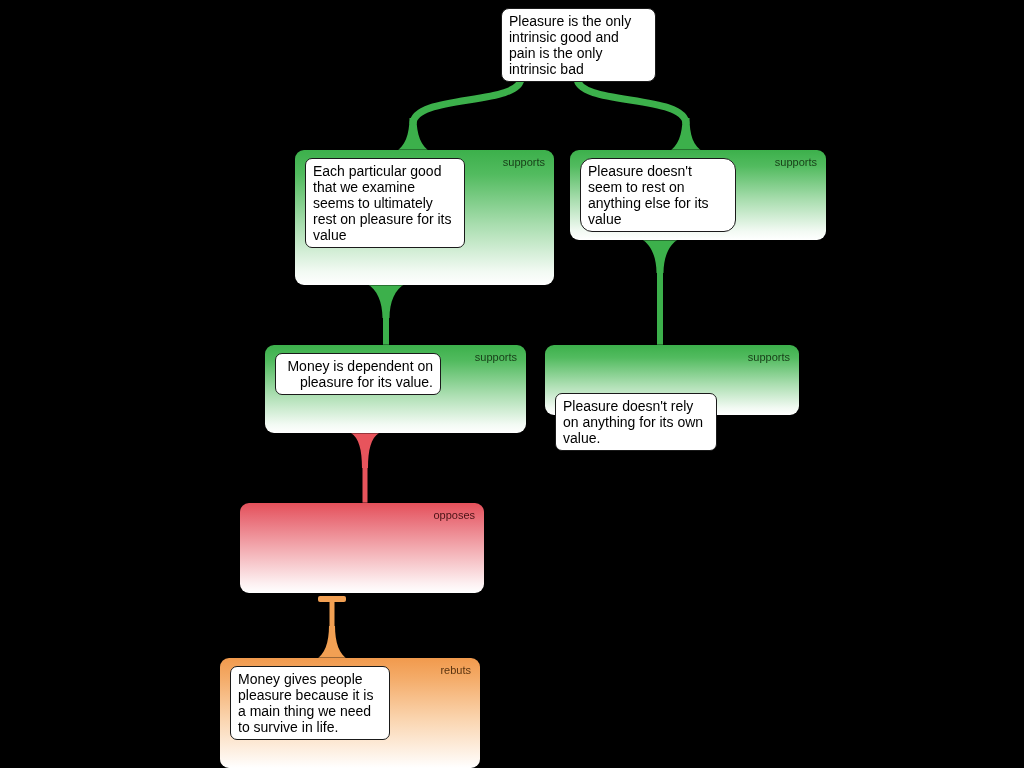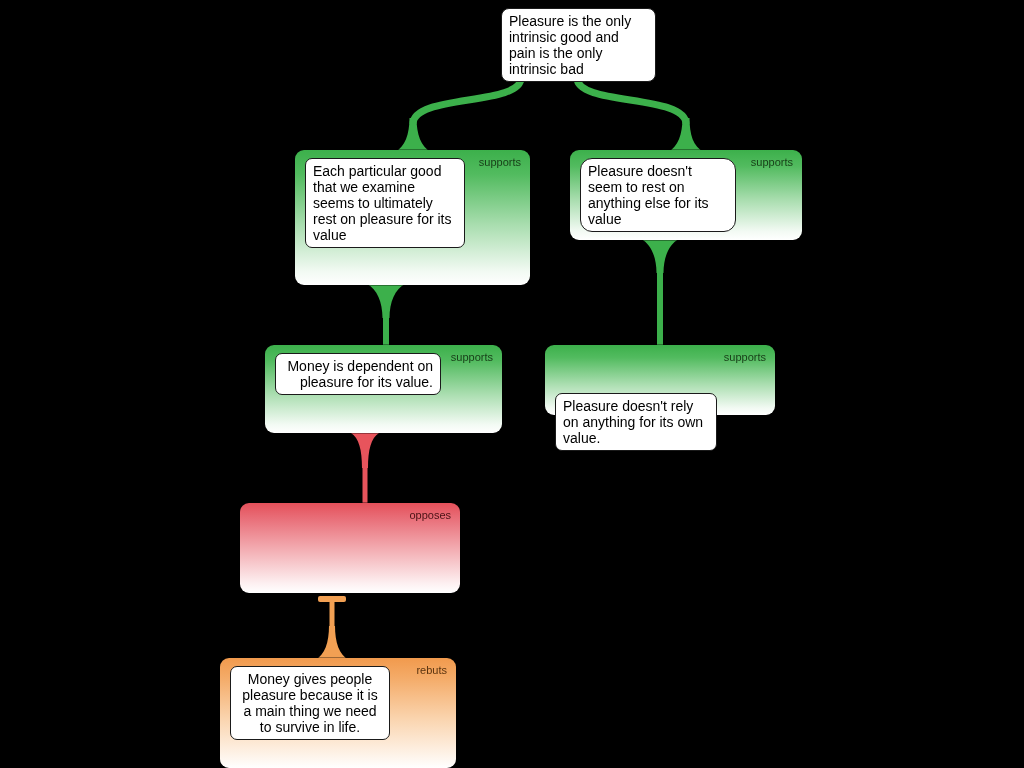--- a/index.html
+++ b/index.html
@@ -10,20 +10,21 @@
     position:relative;
     overflow:hidden;
   }
   #map{position:absolute;inset:0;}
   #connectors{position:absolute;left:0;top:0;z-index:0;}
   .node{position:absolute;z-index:1;}
   .group{
     position:absolute;z-index:1;
     border-radius:9px;
     box-shadow:0 0 0 1px rgba(0,0,0,0.35);
+    padding-left:24px;
   }
   .group.supports{background:linear-gradient(180deg,#3cb04b 0%,#52bb5f 18%,#a8ddae 55%,#f2faf3 90%,#ffffff 100%);}
   .group.opposes{background:linear-gradient(180deg,#e4505a 0%,#e9707a 18%,#f4b3b8 55%,#fdf1f2 90%,#ffffff 100%);}
   .group.rebuts{background:linear-gradient(180deg,#f19a4d 0%,#f4ab68 18%,#fad4ae 55%,#fef5ec 90%,#ffffff 100%);}
   .group .label{
     position:absolute;top:6px;right:9px;
     font-size:11px;line-height:12px;
   }
   .group.supports .label{color:#173d17;}
   .group.opposes .label{color:#4a1215;}
@@ -50,21 +51,21 @@
   #g1 .claim{width:144px;}
   #g2{left:570px;top:150px;width:232px;height:90px;}
   #g2 .claim{width:140px;border-radius:12px;}
   #g3{left:265px;top:345px;width:237px;height:88px;}
   #g3 .claim{width:150px;text-align:right;}
   #g4{left:545px;top:345px;width:230px;height:70px;}
   #g4 .claim{width:146px;margin-top:40px;}
   #g5{left:240px;top:503px;width:220px;height:90px;}
   #g5 .claim{width:150px;}
   #g6{left:220px;top:658px;width:236px;height:110px;}
-  #g6 .claim{width:144px;text-align:center;}
+  #g6 .claim{width:144px;}
 </style>
 </head>
 <body>
 
 <div id="map">
 
   <svg id="connectors" width="1024" height="768" viewBox="0 0 1024 768">
 
     <path d="M 521 78 C 521 106, 413 94, 413 124" fill="none" stroke-width="7" stroke="#3cb04b"></path>
     <path d="M 395 152 C 405 147, 409.5 134, 409.5 118 L 416.5 118 C 416.5 134, 421 147, 431 152 Z" fill="#3cb04b"></path>

